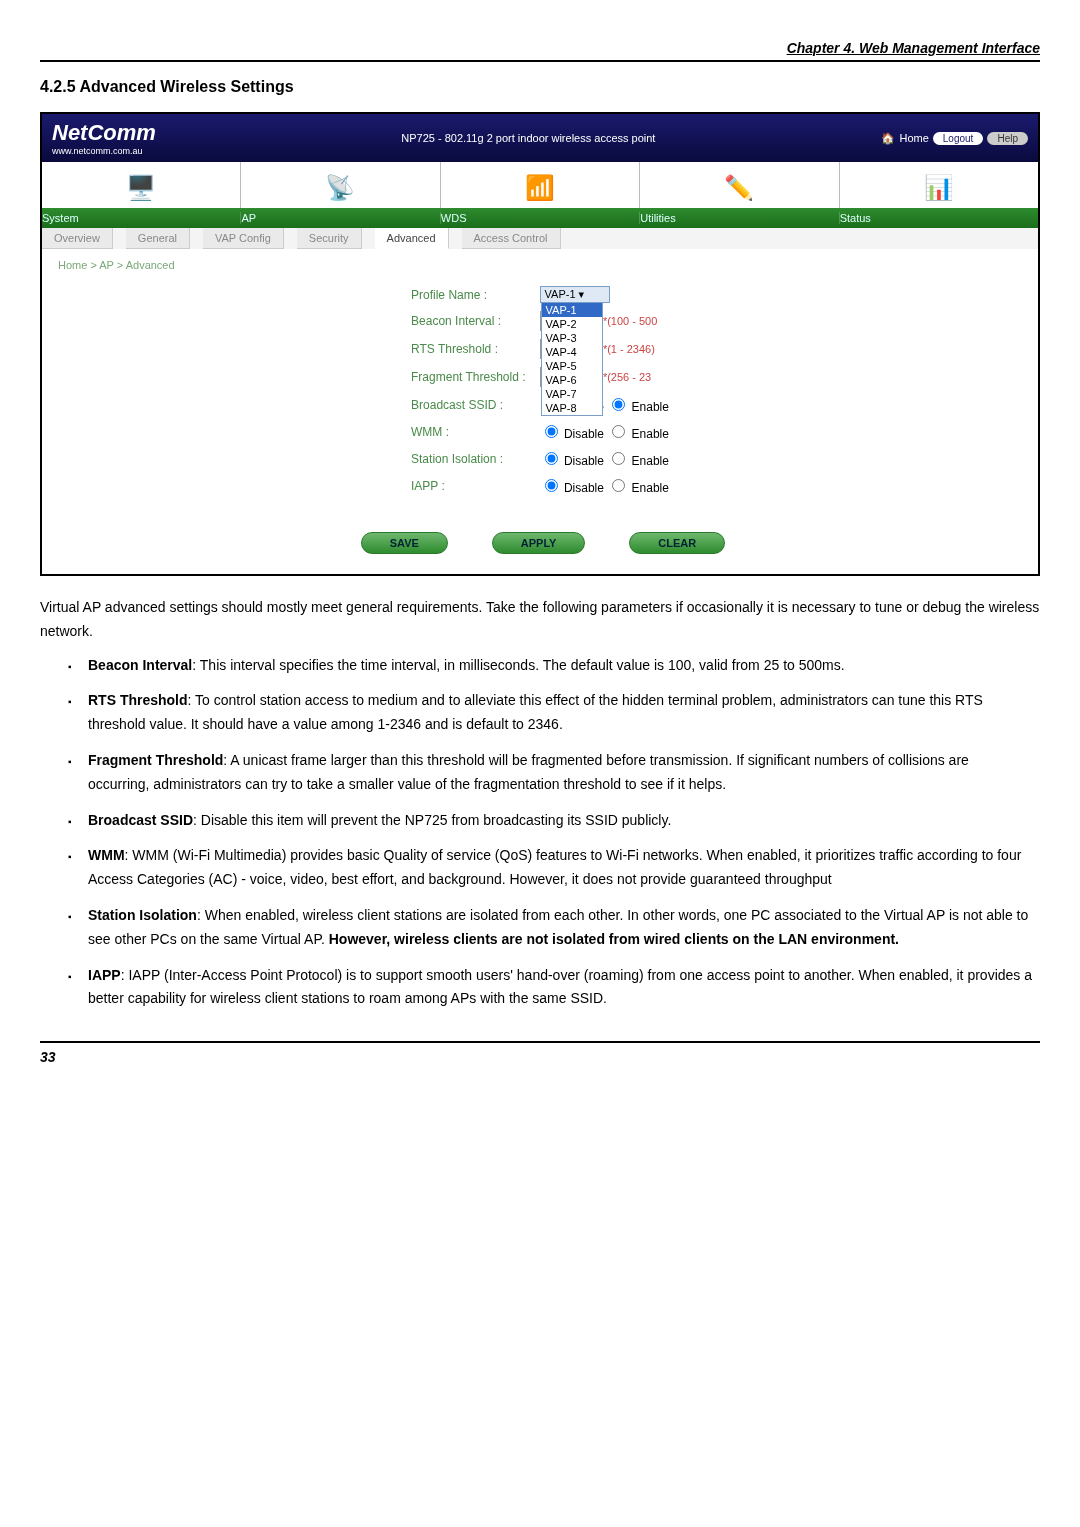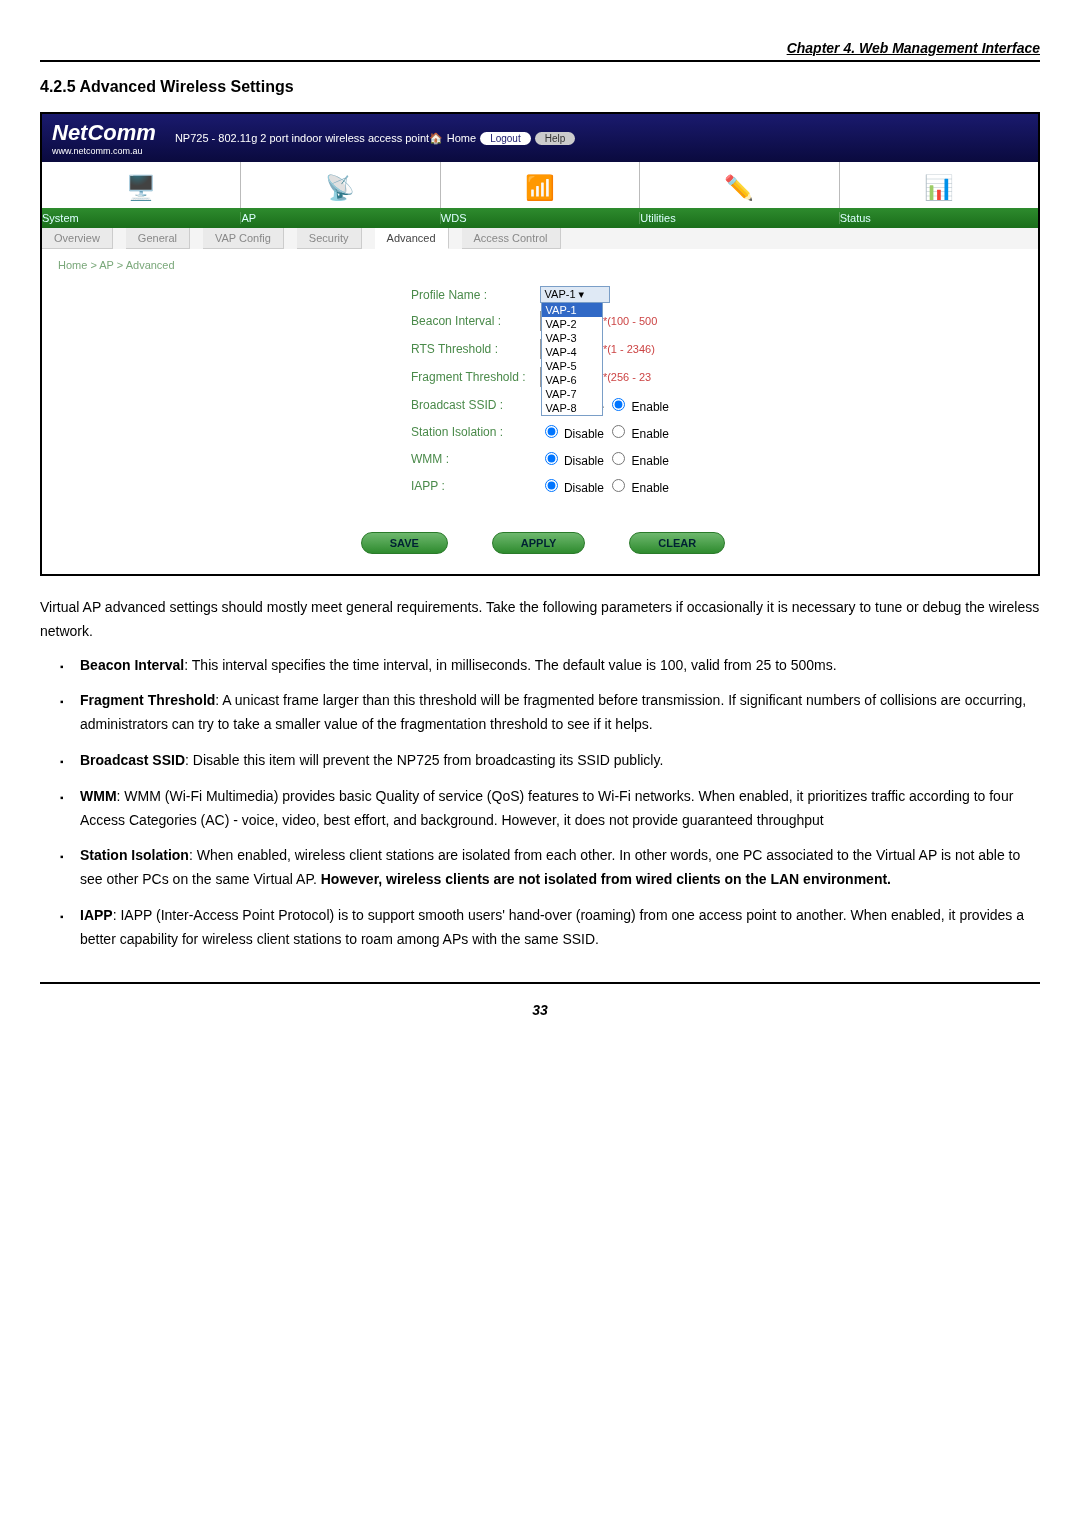--- a/index.html
+++ b/index.html
@@ -1,19 +1,19 @@
 <!DOCTYPE html>
 <html><head>
   <meta charset="utf-8">
   <style>
     body { margin: 0; padding: 40px; font-family: Arial, sans-serif; background: #fff; color: #000; font-size: 14px; }
     .chapter-header { text-align: right; font-style: italic; font-weight: bold; text-decoration: underline; border-bottom: 2px solid #000; padding-bottom: 4px; margin-bottom: 16px; }
     .section-title { font-weight: bold; font-size: 16px; margin-bottom: 16px; }
     .router-frame { border: 2px solid #000; background: #fff; margin-bottom: 20px; }
-    .top-bar { background: linear-gradient(to bottom, #1a1a6e, #0a0a3e); color: #fff; padding: 6px 10px; display: flex; align-items: center; }
+    .top-bar { background: linear-gradient(to bottom, #1a1a6e, #0a0a3e); color: #fff; padding: 6px 10px; display: flex; align-items: center; justify-content: space-between; }
     .logo-area { display: flex; align-items: center; gap: 6px; }
     .logo-text { font-style: italic; font-weight: bold; font-size: 22px; font-family: 'Arial Black', sans-serif; }
     .logo-sub { font-size: 9px; }
     .model-text { font-size: 11px; margin-left: 19px; }
     .top-links { display: flex; gap: 4px; align-items: center; font-size: 11px; }
     .pill { background: #fff; color: #1a1a6e; border-radius: 10px; padding: 1px 10px; font-size: 10px; }
     .pill-gray { background: #ccc; color: #333; border-radius: 10px; padding: 1px 10px; font-size: 10px; }
     .main-nav { display: flex; background: #fff; }
     .nav-item { flex: 1; text-align: center; padding: 10px 0 4px 0; border-right: 1px solid #bbb; }
     .nav-item:last-child { border-right: none; }
@@ -31,24 +31,24 @@
     .field-label { color: #4a8a4a; text-align: left; white-space: nowrap; }
     .text-input { width: 50px; border: 1px solid #999; padding: 2px 4px; font-size: 12px; }
     .hint { color: #c44; font-size: 11px; }
     .select-box { border: 1px solid #7a9ec7; background: #dfe9f5; padding: 1px 4px; font-size: 11px; position: relative; display: inline-block; width: 60px; }
     .dropdown-list { position: absolute; top: 100%; left: 0; background: #fff; border: 1px solid #7a9ec7; width: 60px; z-index: 10; }
     .dropdown-list div { padding: 1px 4px; color: #000; }
     .dropdown-list .sel { background: #3169c6; color: #fff; }
     .btn-row { text-align: center; padding: 12px 0 20px 6px; }
     .btn { display: inline-block; background: linear-gradient(to bottom, #6eb86e, #2e8b2e); color: #023; font-weight: bold; font-size: 11px; padding: 4px 28px; border-radius: 12px; margin: 0 20px; border: 1px solid #2a7a2a; }
     .body-text { font-size: 14px; line-height: 1.7; margin: 10px 0; }
-    ul.features { list-style: none; padding-left: 20px; margin: 0; }
+    ul.features { list-style: none; padding-left: 20px; margin: 8px; }
     ul.features li { position: relative; padding-left: 20px; margin-bottom: 12px; line-height: 1.7; }
     ul.features li::before { content: "▪"; position: absolute; left: 0; font-size: 10px; top: 4px; }
-    .footer-line { border-top: 2px solid #000; margin-top: 30px; padding-top: 18px; text-align: center; font-style: italic; font-weight: bold; }
+    .footer-line { border-top: 2px solid #000; margin-top: 30px; padding-top: 6px; text-align: left; font-style: italic; font-weight: bold; }
   </style>
 </head>
 <body>
 
 <div class="chapter-header">Chapter 4. Web Management Interface</div>
 <div class="section-title">4.2.5  Advanced Wireless Settings</div>
 
 <div class="router-frame">
   <div class="top-bar">
     <div class="logo-area">
@@ -132,45 +132,46 @@
     </tr>
     <tr>
       <td class="field-label">Fragment Threshold :</td>
       <td><input class="text-input" value="2346" style=""> <span class="hint">*(256 - 23</span></td>
     </tr>
     <tr>
       <td class="field-label">Broadcast SSID :</td>
       <td><input type="radio" style=""> <span>Disable</span> <input type="radio" checked="" style=""> <span>Enable</span></td>
     </tr>
     <tr>
-      <td class="field-label">Station Isolation :</td>
+      <td class="field-label">WMM :</td>
       <td><input type="radio" checked="" style=""> <span>Disable</span> <input type="radio" style=""> <span>Enable</span></td>
     </tr>
     <tr>
-      <td class="field-label">WMM :</td>
+      <td class="field-label">Station Isolation :</td>
       <td><input type="radio" checked="" style=""> <span>Disable</span> <input type="radio" style=""> <span>Enable</span></td>
     </tr>
     <tr>
       <td class="field-label">IAPP :</td>
       <td><input type="radio" checked="" style=""> <span>Disable</span> <input type="radio" style=""> <span>Enable</span></td>
     </tr>
   </tbody>
     </table>
 
   <div class="btn-row">
     <span class="btn">SAVE</span>
     <span class="btn">APPLY</span>
     <span class="btn">CLEAR</span>
   </div>
 </div>
 
 <p class="body-text">Virtual AP advanced settings should mostly meet general requirements. Take the following parameters if occasionally it is necessary to tune or debug the wireless network.</p>
 
 <ul class="features">
   <li><b>Beacon Interval</b><span>: This interval specifies the time interval, in milliseconds. The default value is 100, valid from 25 to 500ms.</span></li>
+  <li><b>RTS Threshold</b><span>: To control station access to medium and to alleviate this effect of the hidden terminal problem, administrators can tune this RTS threshold value. It should have a value among 1-2346 and is default to 2346.</span></li>
   <li><b>Fragment Threshold</b><span>: A unicast frame larger than this threshold will be fragmented before transmission. If significant numbers of collisions are occurring, administrators can try to take a smaller value of the fragmentation threshold to see if it helps.</span></li>
   <li><b>Broadcast SSID</b><span>: Disable this item will prevent the NP725 from broadcasting its SSID publicly.</span></li>
   <li><b>WMM</b><span>: WMM (Wi-Fi Multimedia) provides basic Quality of service (QoS) features to Wi-Fi networks. When enabled, it prioritizes traffic according to four Access Categories (AC) - voice, video, best effort, and background. However, it does not provide guaranteed throughput</span></li>
   <li><b>Station Isolation</b><span>: When enabled, wireless client stations are isolated from each other. In other words, one PC associated to the Virtual AP is not able to see other PCs on the same Virtual AP. </span><b>However, wireless clients are not isolated from wired clients on the LAN environment.</b></li>
   <li><b>IAPP</b><span>: IAPP (Inter-Access Point Protocol) is to support smooth users' hand-over (roaming) from one access point to another. When enabled, it provides a better capability for wireless client stations to roam among APs with the same SSID.</span></li>
 </ul>
 
 <div class="footer-line">33</div>
 
 </body></html>

